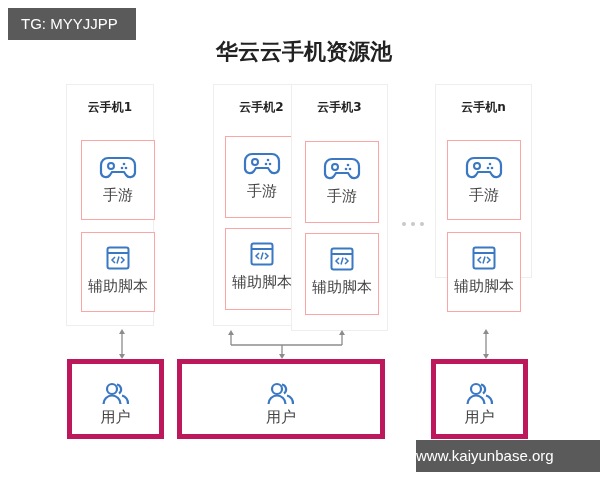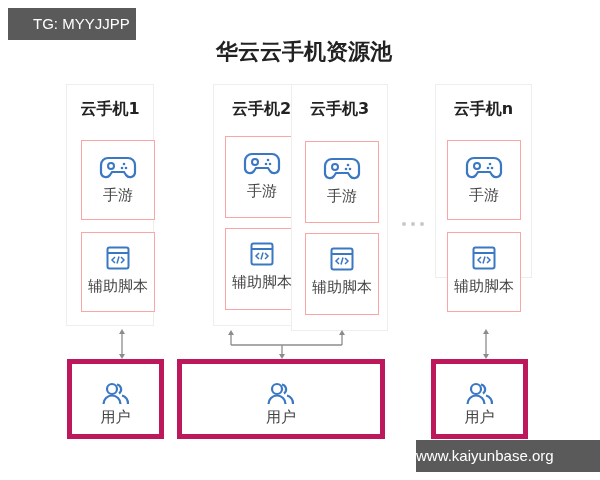--- a/index.html
+++ b/index.html
@@ -2,34 +2,34 @@
 <html><head>
   <meta charset="utf-8">
   <style>
     * { box-sizing: border-box; margin: 0; padding: 0; }
     html, body { width: 600px; height: 480px; background: #ffffff; overflow: hidden; }
     body { position: relative; font-family: "DejaVu Sans", "Liberation Sans", sans-serif; color: #333; }
 
     .tg-badge {
       position: absolute; left: 8px; top: 8px; width: 128px; height: 32px;
       background: #5a5a5a; color: #ffffff; font-family: "Liberation Sans", sans-serif;
-      font-size: 15px; line-height: 32px; padding-left: 25px;
+      font-size: 15px; line-height: 32px; padding-left: 13px;
     }
     .title {
       position: absolute; left: 0; top: 37px; width: 600px; text-align: center;
       font-size: 22px; font-weight: bold; color: #222; padding-left: 0;
     }
     .title span { position: relative; left: 4px; }
 
     .phone {
       position: absolute; border: 1px solid #eeeeee; background: #fff;
     }
     .phone-title {
       position: absolute; left: 0; width: 100%; text-align: center;
-      font-size: 16px; font-weight: bold; color: #222;
+      font-size: 12px; font-weight: bold; color: #222;
     }
     .card {
       position: absolute; border: 1px solid #fca5a5; background: #fff;
       text-align: center;
     }
     .card .icon { position: absolute; left: 50%; transform: translateX(-50%); }
     .card .label { position: absolute; left: 0; width: 100%; text-align: center; font-size: 15px; color: #444; }
 
     .user-box { position: absolute; border: 5px solid #be185d; background: #fff; }
     .user-box .icon { position: absolute; left: 50%; transform: translateX(-50%); }

